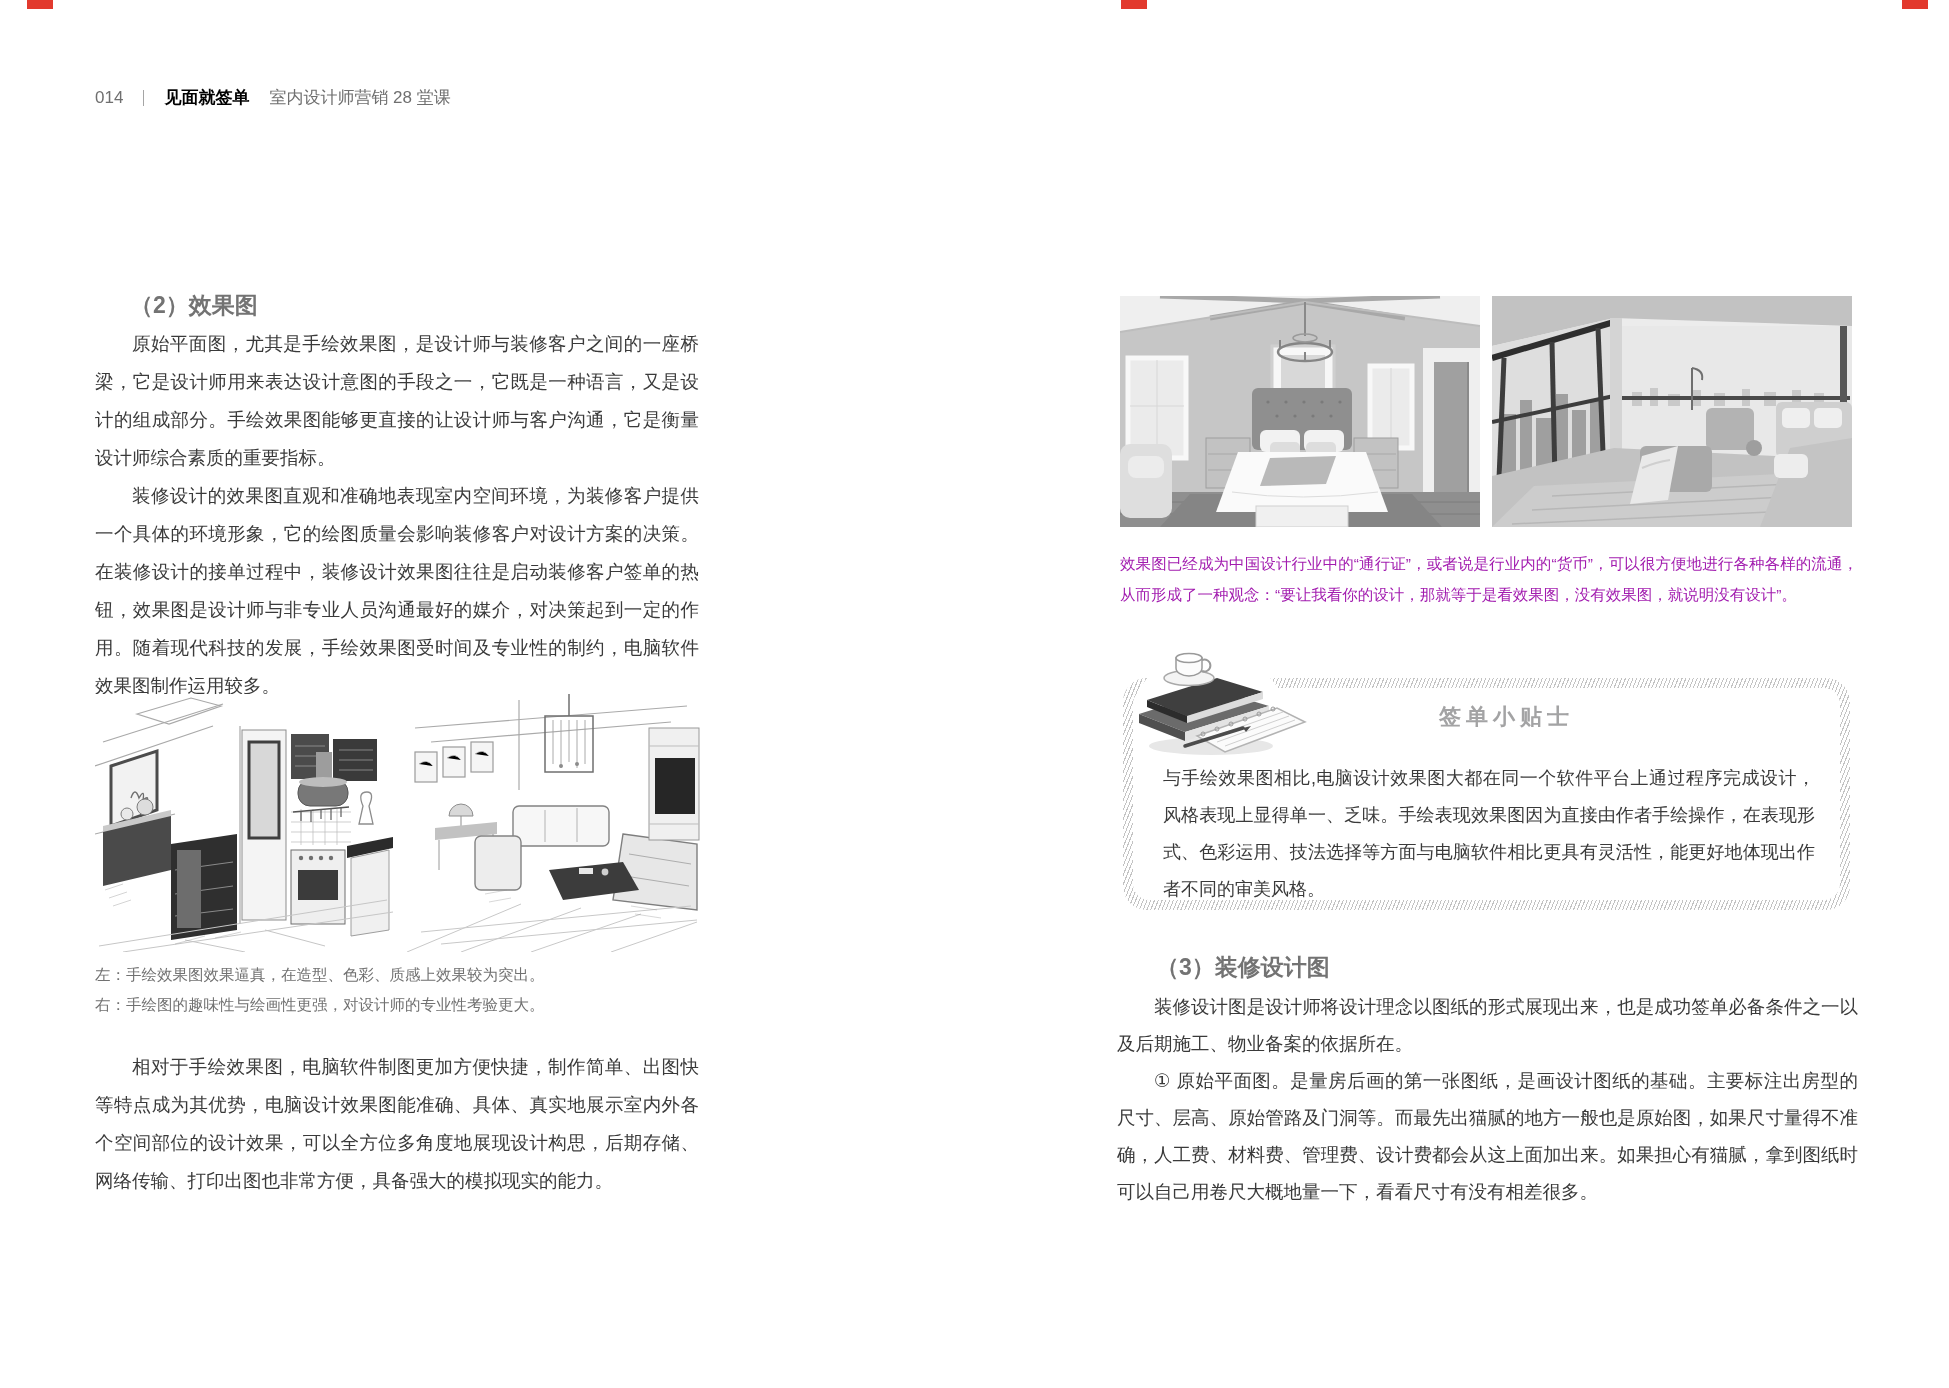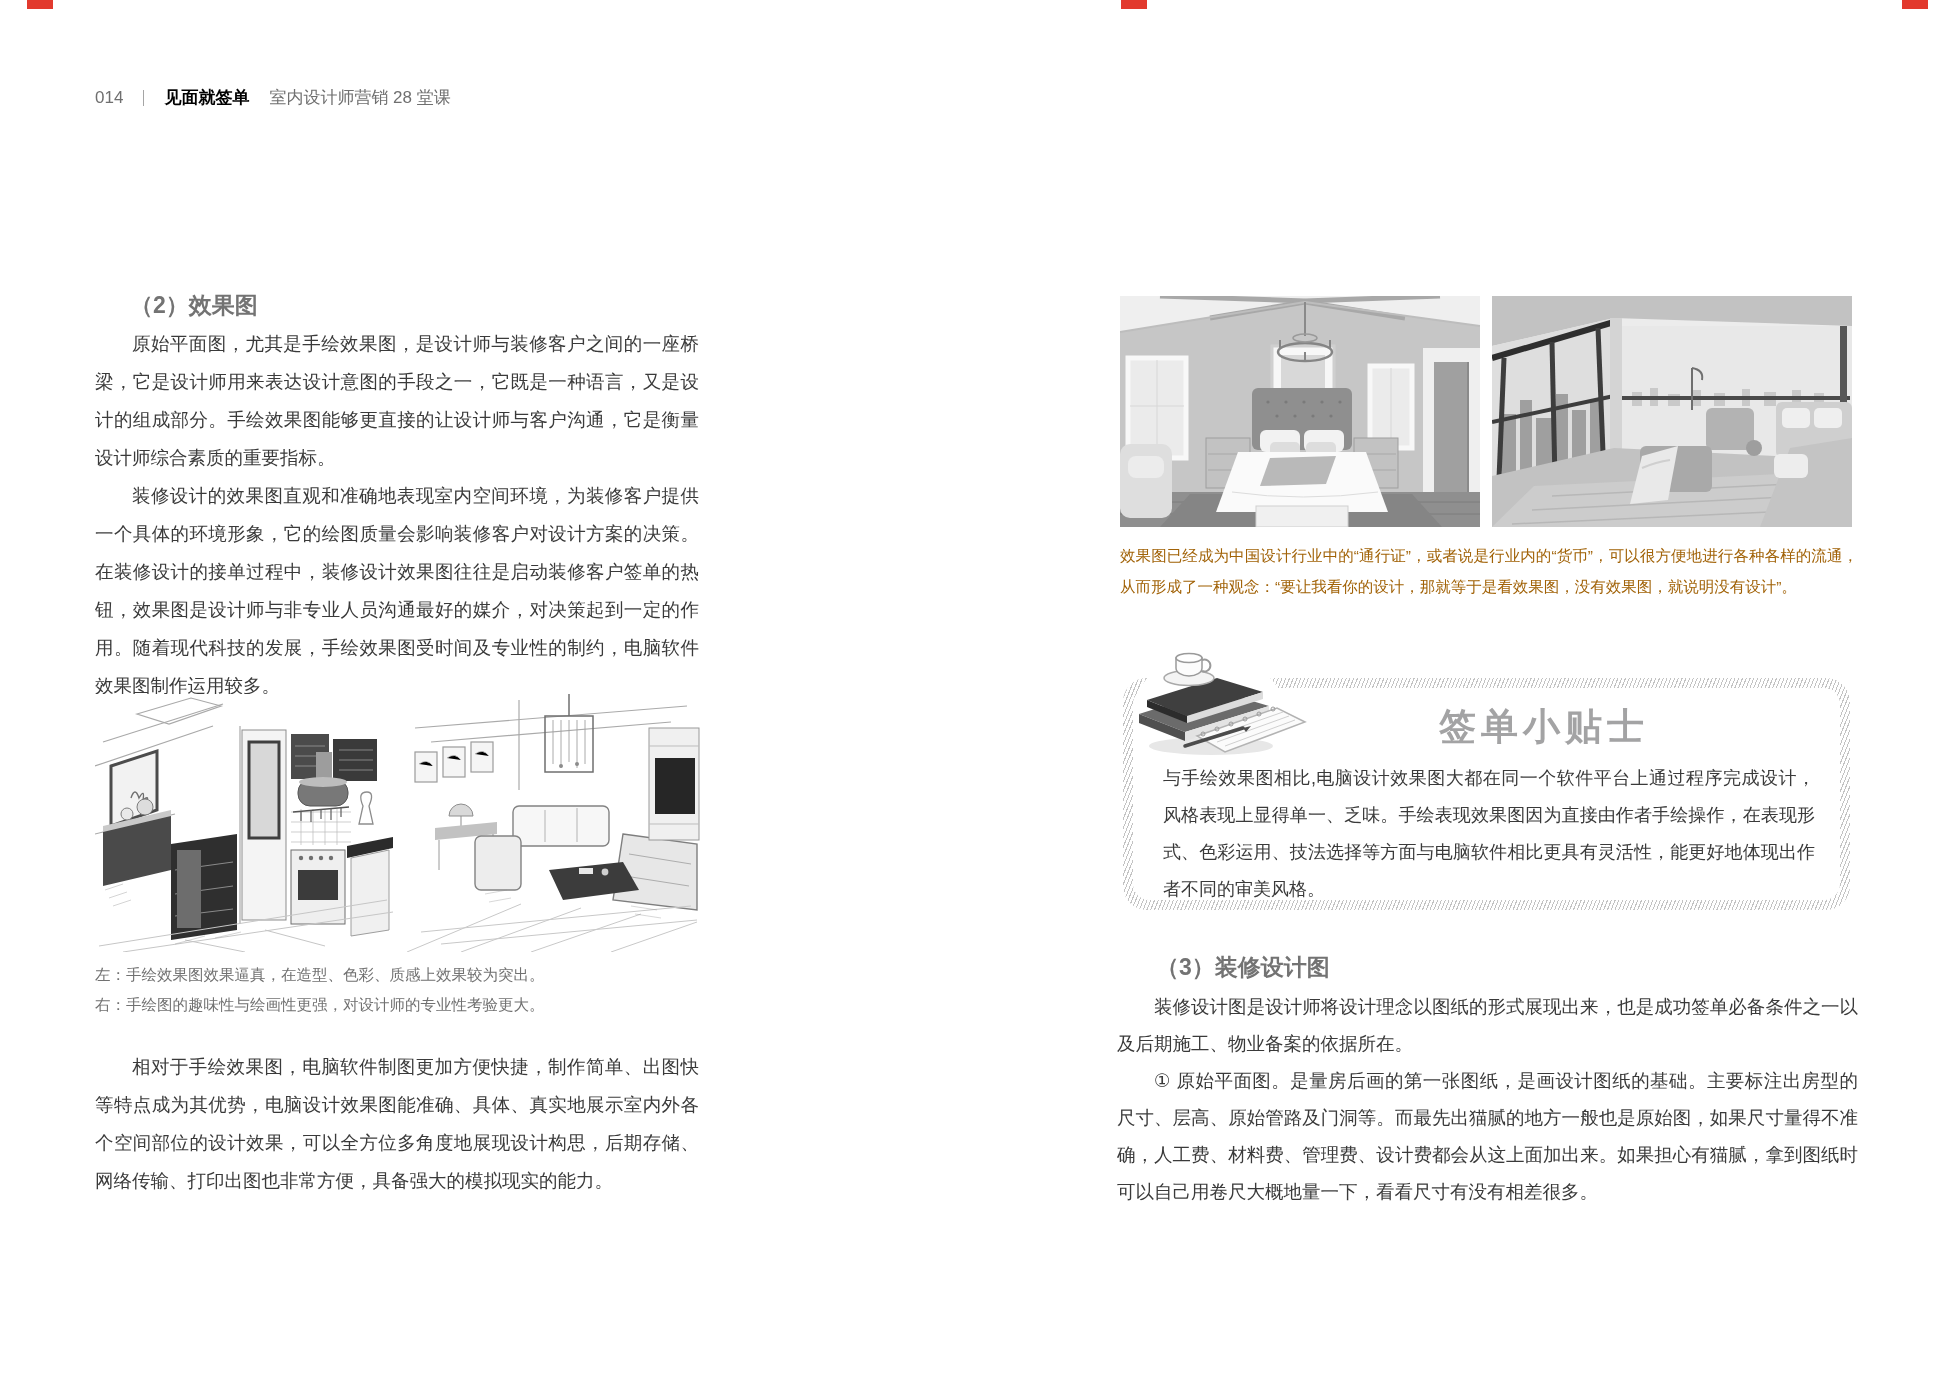--- a/index.html
+++ b/index.html
@@ -8,25 +8,25 @@
   .abs{position:absolute;}
   .edge-tab{position:absolute;top:0;width:26px;height:9px;background:#e23a2e;}
   .runhead{font-size:17px;color:#6f6f6f;display:flex;align-items:center;gap:20px;white-space:nowrap;}
   .runhead .bold{font-weight:bold;color:#000000;}
   .hdr-bar{width:1px;height:16px;background:#a5a5a5;}
   .sec-title{font-size:23px;font-weight:bold;color:#737373;}
   .body-text{font-size:18.5px;line-height:38px;text-align:justify;color:#3a3a3a;}
   .body-text p{margin:0;text-indent:2em;}
   .caption{font-size:15.5px;line-height:30px;color:#717171;}
   .caption div{white-space:nowrap;}
-  .photo-caption{font-size:15.5px;line-height:31px;color:#a16207;text-align:justify;}
+  .photo-caption{font-size:15.5px;line-height:31px;color:#a21caf;text-align:justify;margin-top:8px;}
   .tipbox{position:absolute;border-radius:24px;
           background:repeating-linear-gradient(112deg,#c3c3c3 0px,#c3c3c3 1px,#ffffff 1px,#ffffff 3.5px);}
   .tipbox-inner{position:absolute;left:10px;top:10px;right:10px;bottom:10px;background:#ffffff;border-radius:16px;}
-  .tip-title{position:absolute;font-size:37px;font-weight:bold;color:#a3a3a4;letter-spacing:5px;}
+  .tip-title{position:absolute;font-size:22px;font-weight:bold;color:#a3a3a4;letter-spacing:5px;}
   .tip-body{position:absolute;font-size:18px;line-height:37px;text-align:justify;color:#3a3a3a;}
   svg{display:block;}
 </style>
 </head>
 <body>
 
 <div class="page">
 
   <div class="edge-tab" style="left:27px;"></div>
   <div class="edge-tab" style="left:1121px;"></div>

